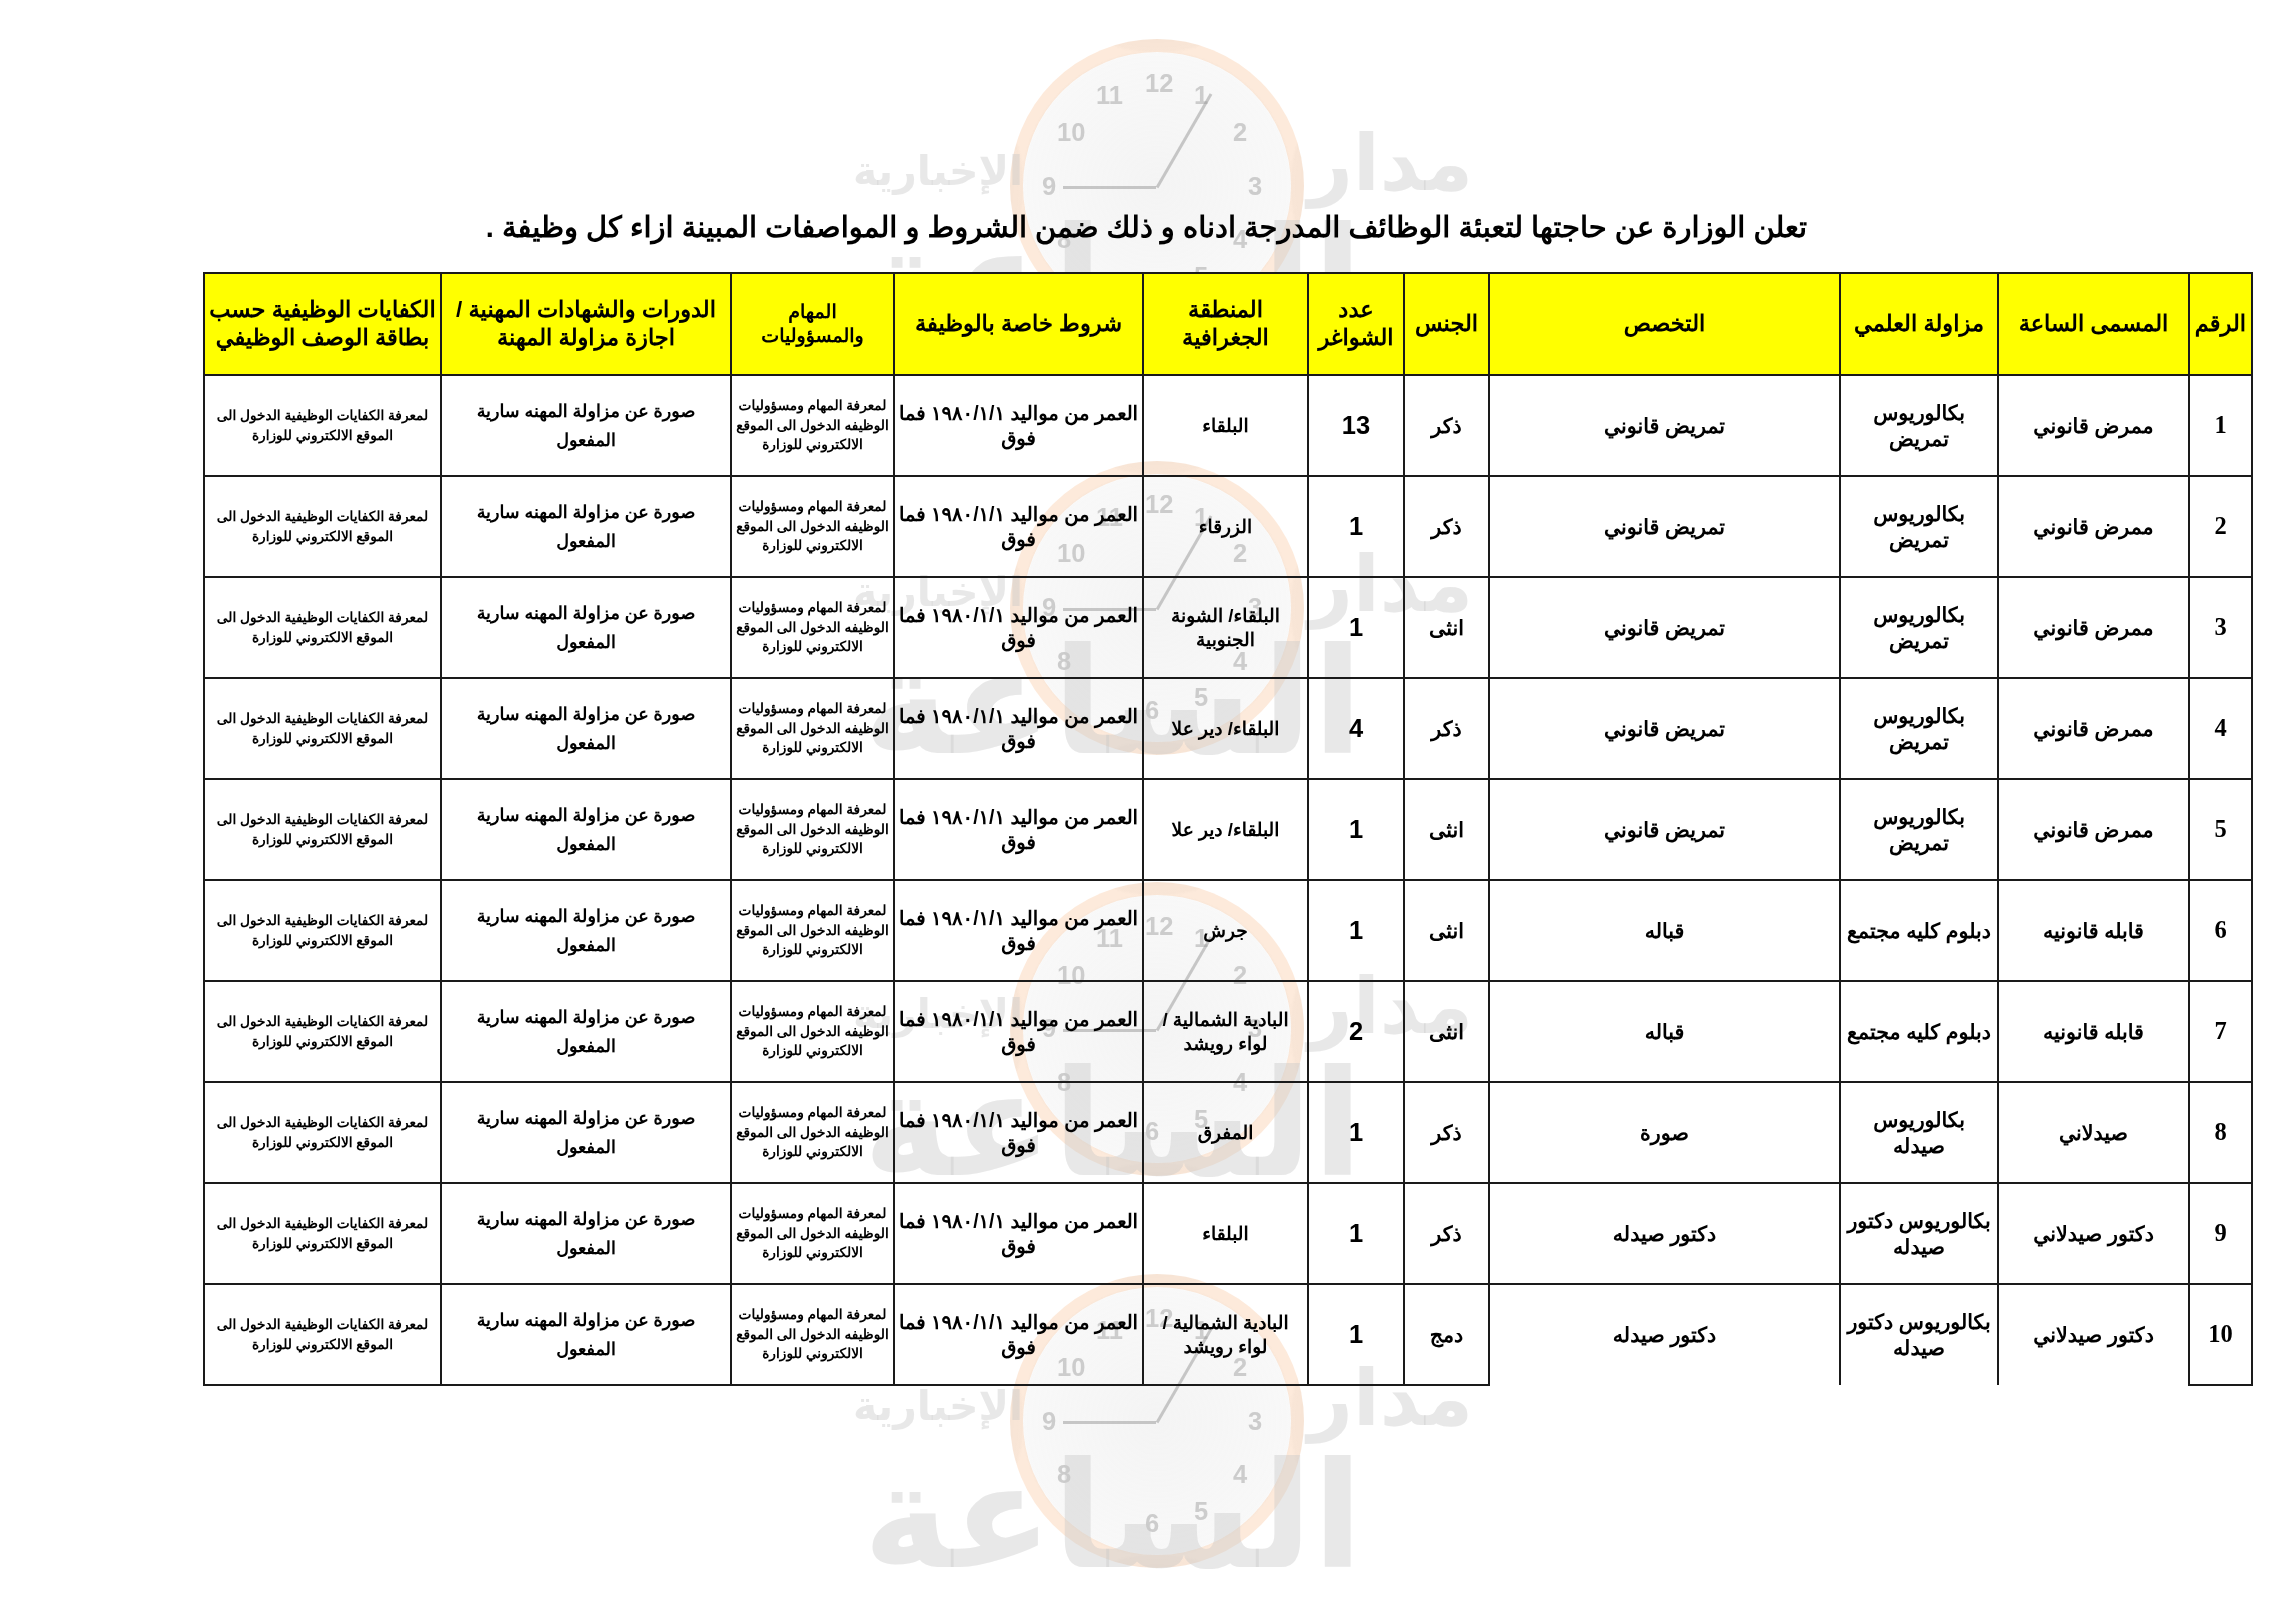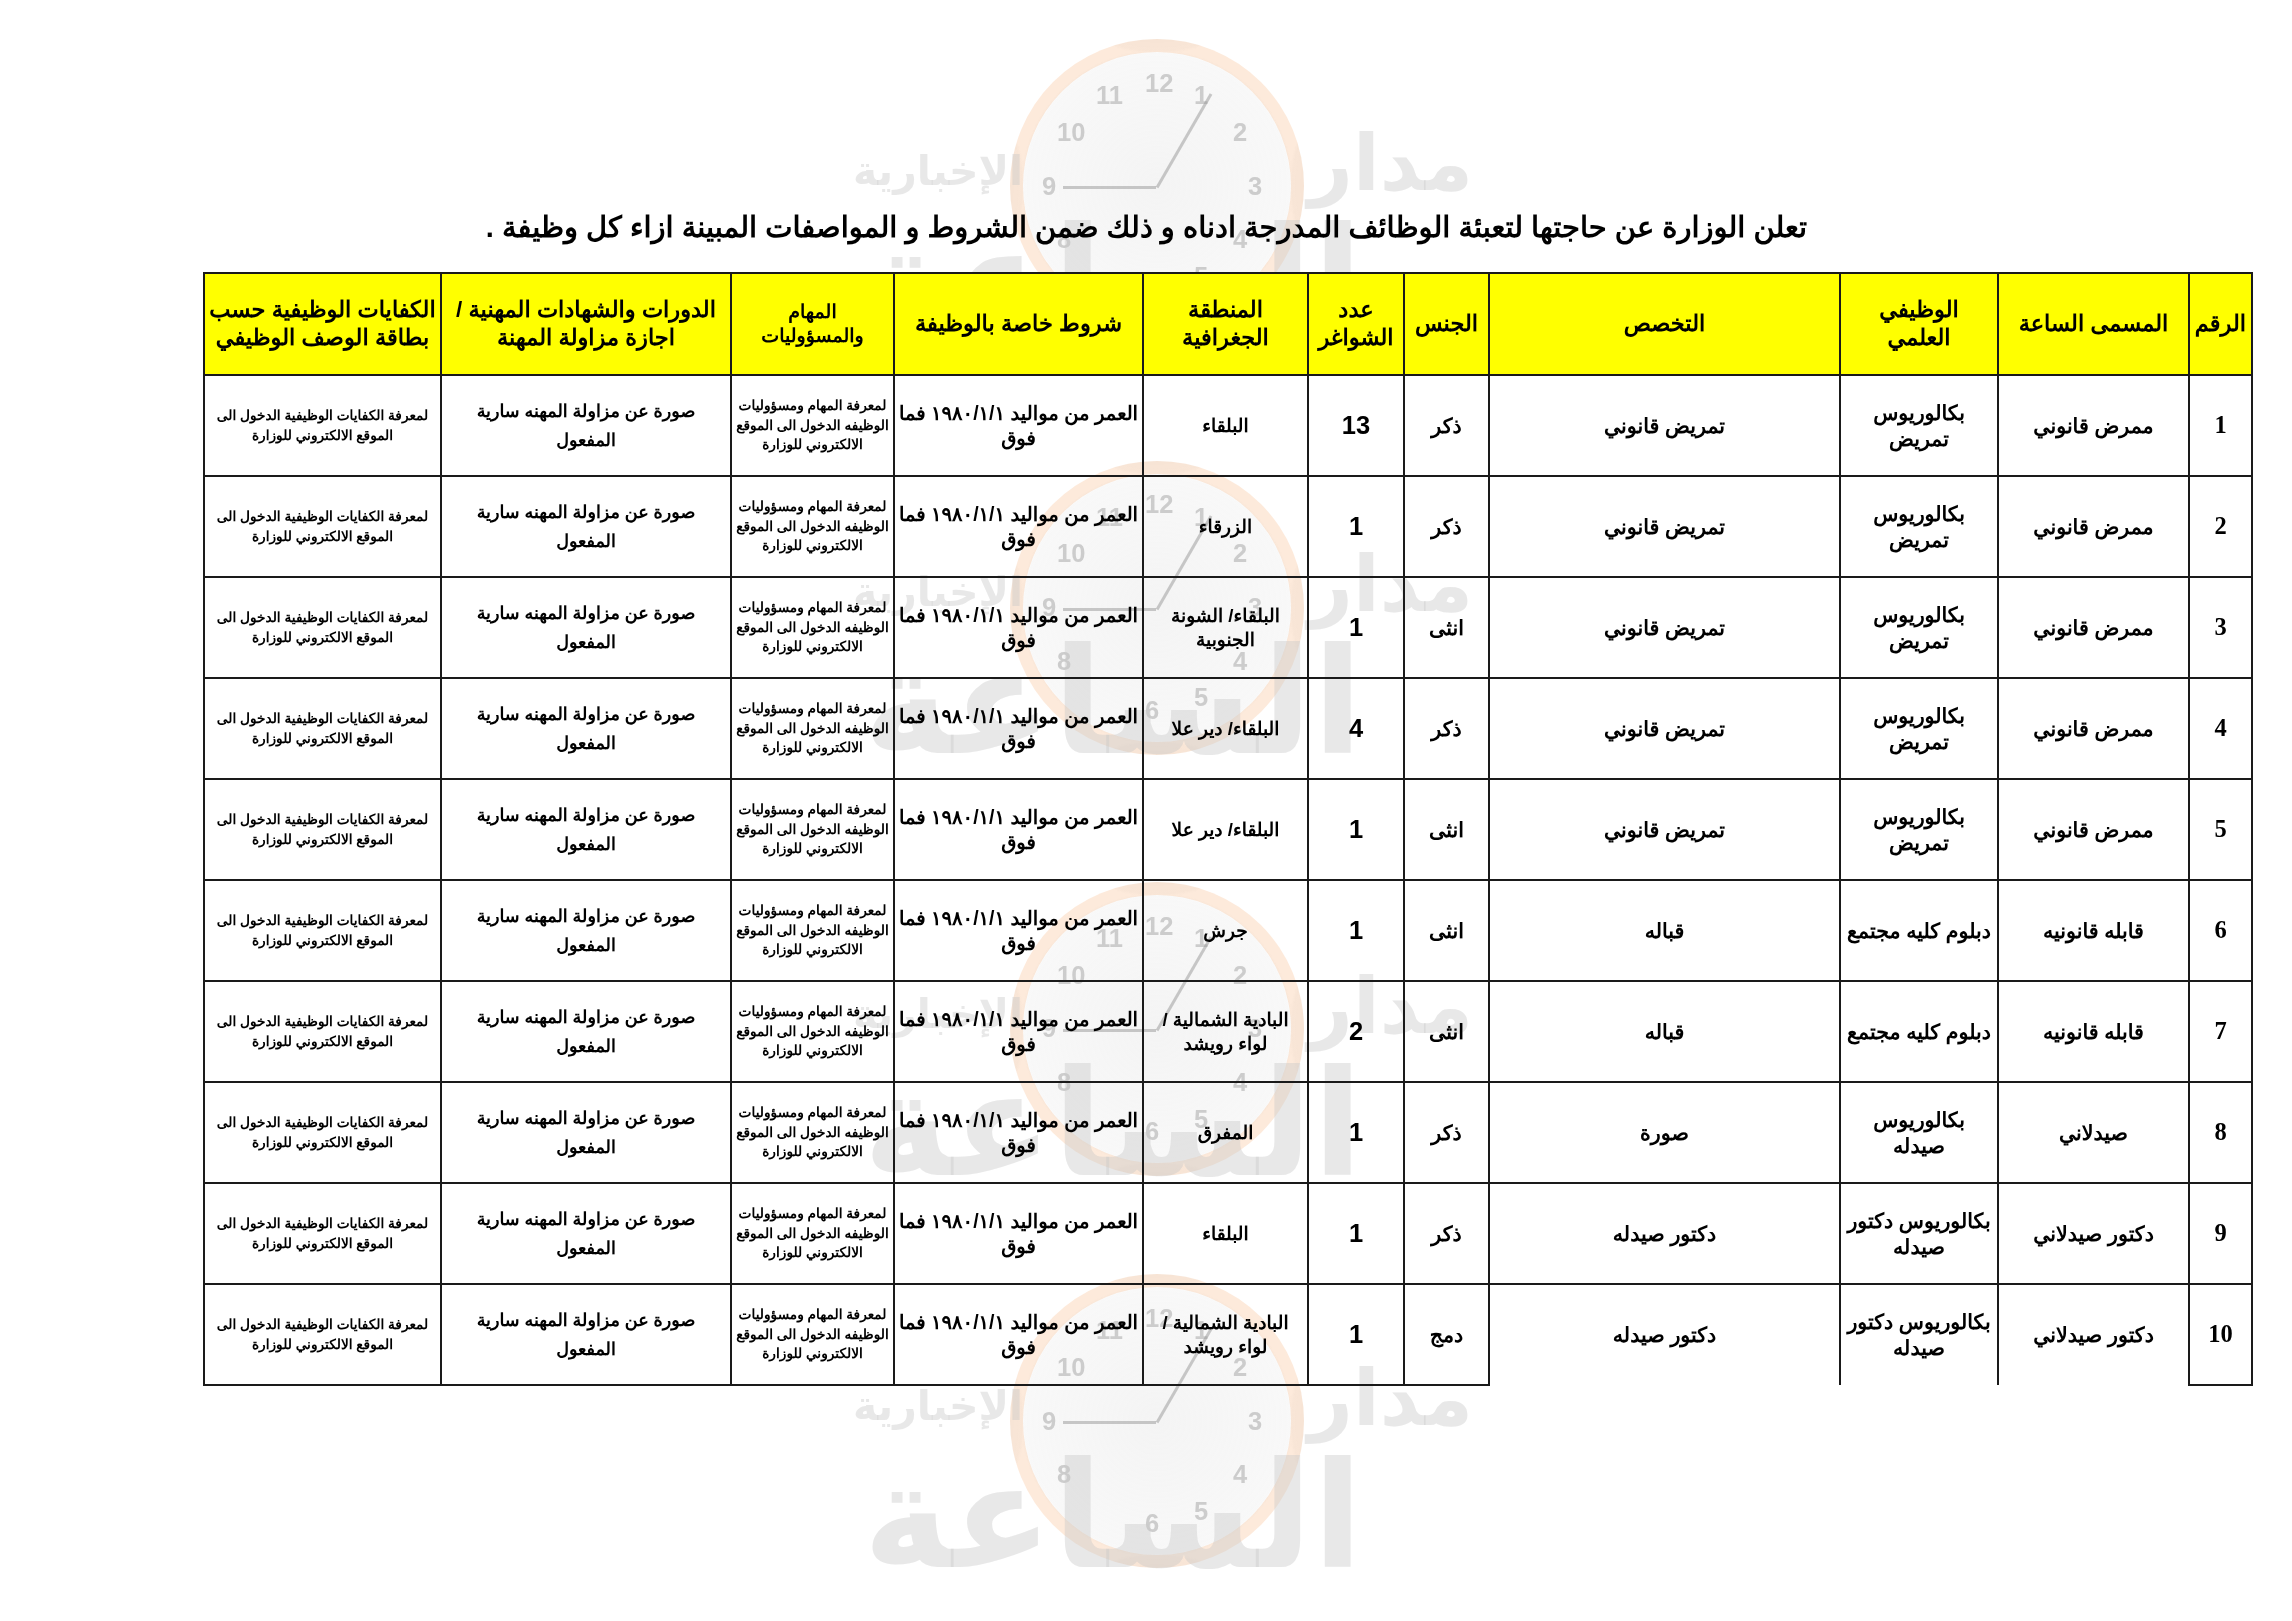--- a/index.html
+++ b/index.html
@@ -145,21 +145,21 @@
       <col style="width:165px">
       <col style="width:249px">
       <col style="width:163px">
       <col style="width:290px">
       <col style="width:237px">
     </colgroup>
     <thead>
       <tr>
         <th>الرقم</th>
         <th>المسمى الساعة</th>
-        <th>الوظيفي العلمي</th>
+        <th>مزاولة العلمي</th>
         <th>التخصص</th>
         <th>الجنس</th>
         <th>عدد الشواغر</th>
         <th>المنطقة الجغرافية</th>
         <th>شروط خاصة بالوظيفة</th>
         <th class="small">المهام والمسؤوليات</th>
         <th>الدورات والشهادات المهنية / اجازة مزاولة المهنة</th>
         <th>الكفايات الوظيفية حسب بطاقة الوصف الوظيفي</th>
       </tr>
     </thead>

